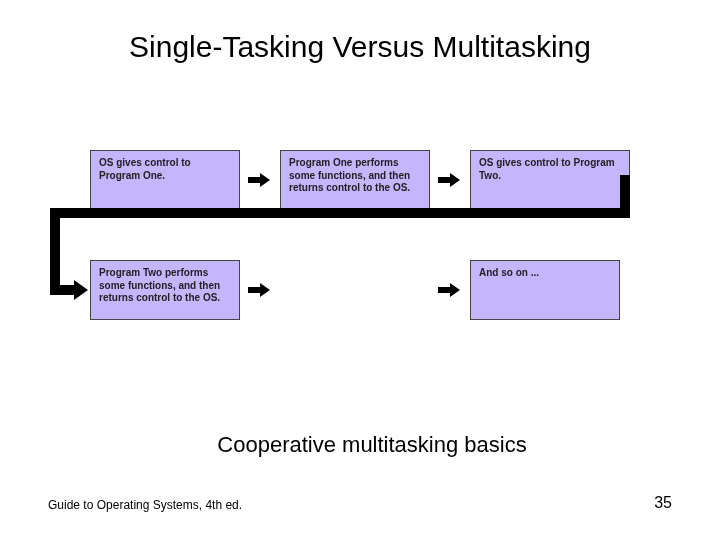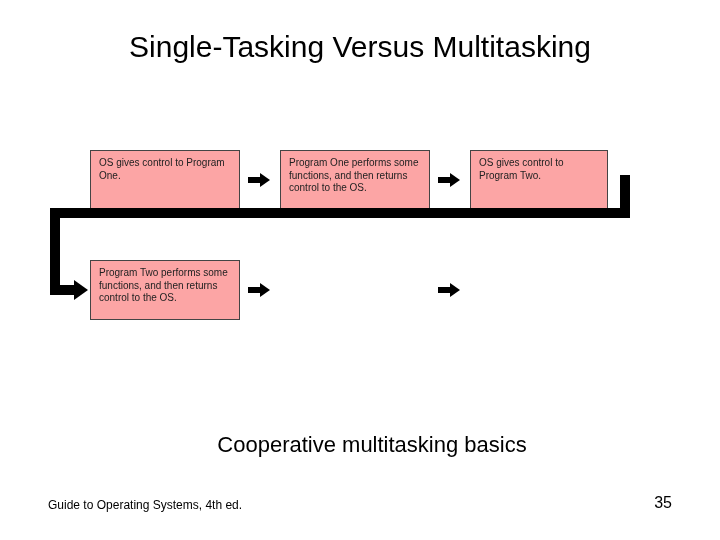--- a/index.html
+++ b/index.html
@@ -45,31 +45,32 @@
   .diagram {
     position: absolute;
     left: 90px;
     top: 150px;
     width: 540px;
     height: 230px;
   }
   .box {
     position: absolute;
     border: 1px solid #444;
-    background: #fca5a5;
+    background: #c4b5fd;
     box-sizing: border-box;
     padding: 6px 8px;
     font-size: 10px;
     line-height: 1.25;
     color: #222;
+    font-weight: bold;
   }
   
   .b1 { left: 0;   top: 0;   width: 150px; height: 60px; }
   .b2 { left: 190px; top: 0; width: 150px; height: 60px; }
-  .b3 { left: 380px; top: 0; width: 138px; height: 60px; }
+  .b3 { left: 380px; top: 0; width: 160px; height: 60px; }
   
   .b4 { left: 0;   top: 110px; width: 150px; height: 60px; }
   .b5 { left: 190px; top: 110px; width: 150px; height: 60px; }
   .b6 { left: 380px; top: 110px; width: 150px; height: 60px; }
 
   
   .arrow {
     position: absolute;
     width: 22px;
     height: 10px;
@@ -156,20 +157,21 @@
       <div class="head"></div>
   </div>
 
   <div class="wrap-v-right"></div>
   <div class="wrap-h1"></div>
   <div class="wrap-v-left"></div>
   <div class="wrap-h2"></div>
   <div class="wrap-head"></div>
 
   <div class="box b4">Program Two performs some functions, and then returns control to the OS.</div>
+  <div class="box b6">And so on ...</div>
 
   <div class="arrow" style="left:158px; top:135px;">
     <div class="shaft"></div>
       <div class="head"></div>
   </div>
   <div class="arrow" style="left:348px; top:135px;">
     <div class="shaft"></div>
       <div class="head"></div>
   </div>
 

